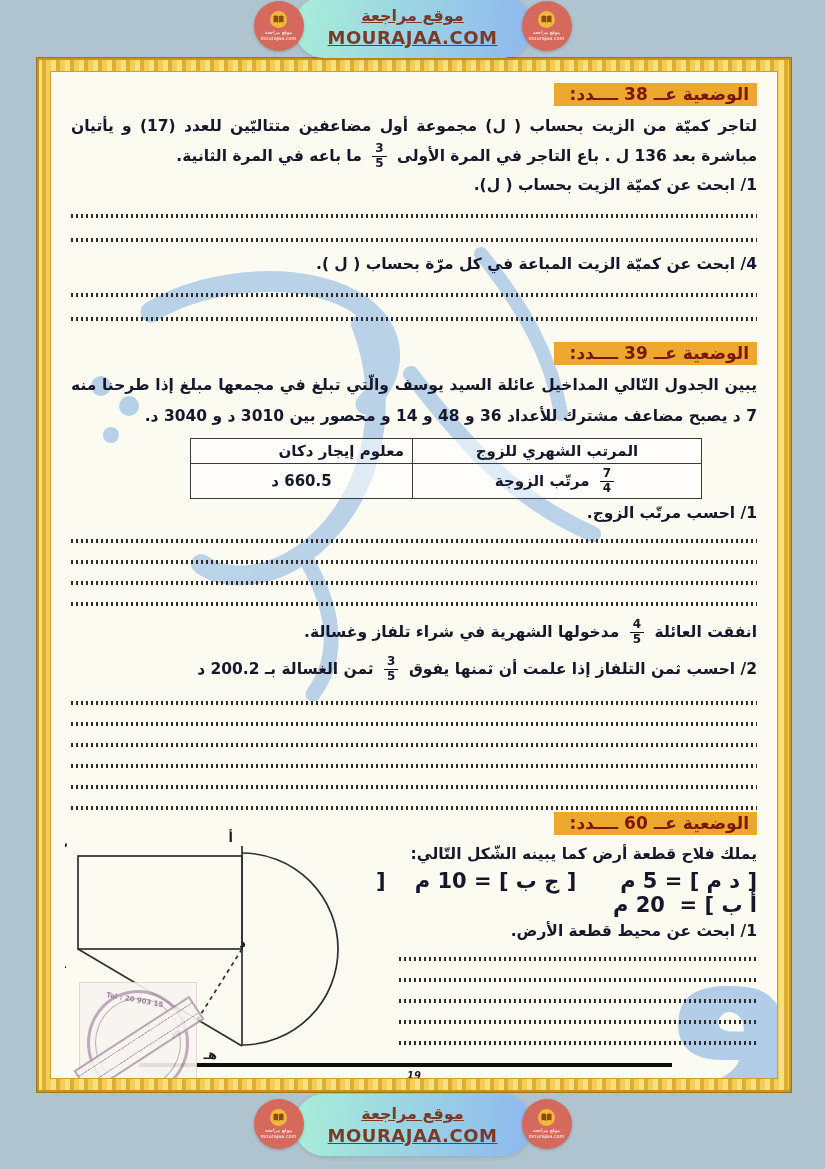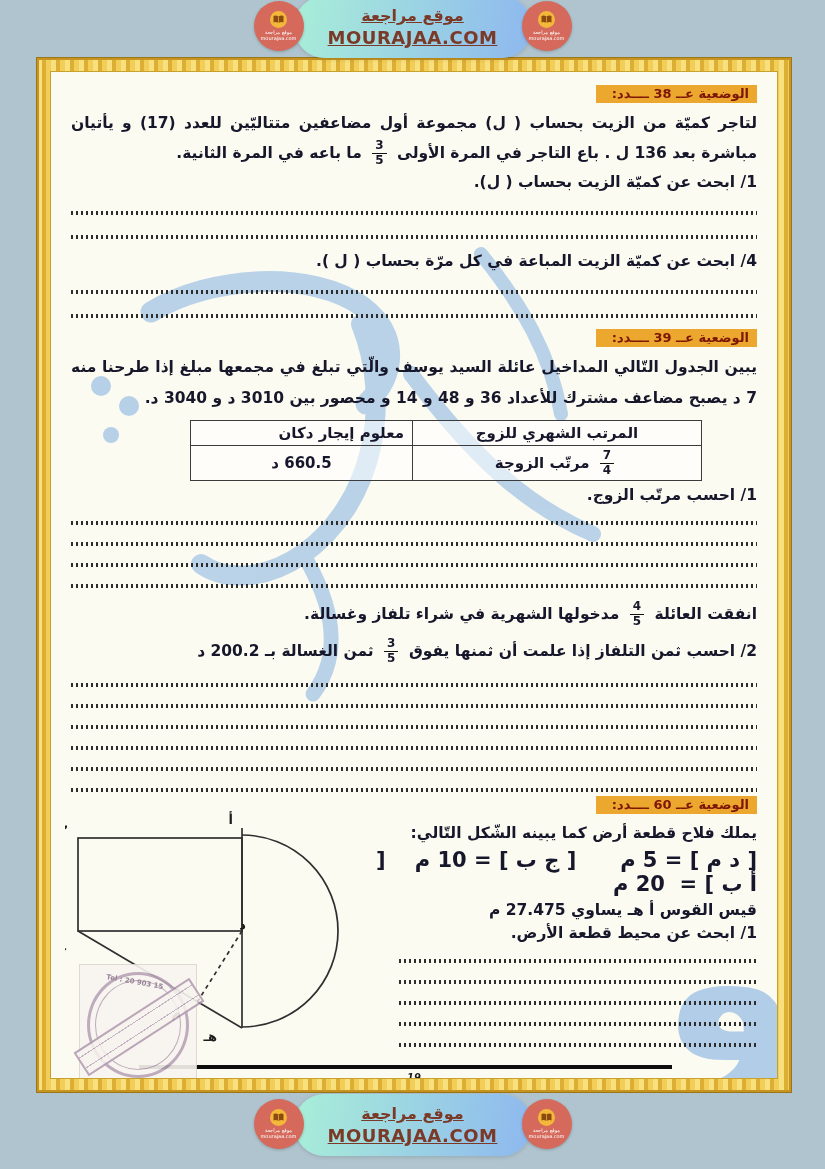--- a/index.html
+++ b/index.html
@@ -34,21 +34,21 @@
     position:absolute;left:36px;top:57px;width:754px;height:1034px;
     background:repeating-linear-gradient(90deg,#f8e07f 0 5px,#dcae33 5px 9px,#f2cd58 9px 14px);
     border:1px solid #9c771a;box-shadow:inset 0 0 0 2px #c6941f;
   }
   .paper{position:absolute;left:13px;top:13px;right:13px;bottom:13px;background:#fcfbf2;border:1px solid #c8a02c;overflow:hidden;}
   .watermark{position:absolute;left:0;top:0;z-index:1;}
   .content{position:relative;z-index:2;padding:11px 20px 0 20px;direction:rtl;text-align:right;color:#17172b;font-weight:bold;}
   
   .sec-title{
     display:inline-block;background:#eca72f;color:#7c1607;
-    font-size:13px;padding:1px 8px 2px 16px;margin:0 0 5px 0;
+    font-size:17px;padding:1px 8px 2px 16px;margin:0 0 5px 0;
   }
   .para{font-size:15.5px;line-height:1.95;text-align:justify;}
   .q{font-size:15.5px;margin:5px 0 2px 0;}
   .frac{display:inline-flex;flex-direction:column;vertical-align:middle;margin:0 5px;font-size:12px;line-height:1.15;text-align:center;}
   .frac .n{border-bottom:1.4px solid #111;padding:0 3px;}
   .dotline{height:4px;margin-top:20px;background:repeating-linear-gradient(90deg,#2d2d2d 0 2px,transparent 2px 5px);}
   .dotline.tight{margin-top:17px;}
   
   .tbl{border-collapse:collapse;margin:7px 55px 3px auto;}
   .tbl td{border:1.7px solid #3c3c3c;font-size:15px;text-align:center;padding:3px 8px;background:rgba(255,255,255,.55);}
@@ -135,21 +135,21 @@
         <span>ما باعه في المرة الثانية.</span>
       </div>
       <div class="q">1/ ابحث عن كميّة الزيت بحساب ( ل).</div>
       <div class="dotline"></div>
       <div class="dotline"></div>
       <div class="q" style="margin-top:13px;">4/ ابحث عن كميّة الزيت المباعة في كل مرّة بحساب ( ل ).</div>
       <div class="dotline"></div>
       <div class="dotline"></div>
 
       
-      <div style="margin-top:9px;">
+      <div style="margin-top:21px;">
         <div class="sec-title">الوضعية عــ 39 ــــدد:</div>
       </div>
       <div class="para">يبين الجدول التّالي المداخيل عائلة السيد يوسف والّتي  تبلغ في مجمعها مبلغ إذا طرحنا منه 7 د يصبح مضاعف مشترك للأعداد 36 و 48 و 14 و محصور بين 3010 د و 3040 د.</div>
 
       <table class="tbl">
         <tbody>
             <tr>
           <td class="c-r">المرتب الشهري للزوج</td>
           <td class="c-l">معلوم إيجار دكان</td>
         </tr>
@@ -194,21 +194,20 @@
       <div class="dotline tight"></div>
       <div class="dotline tight"></div>
       <div class="dotline tight"></div>
 
       
       <div class="s40">
         <div class="txtblock">
           <div class="sec-title">الوضعية عــ 60 ــــدد:</div>
           <div class="q">يملك فلاح قطعة أرض كما يبينه الشّكل التّالي:</div>
           <div class="measures">[ د م ] = 5 م      [ ج ب ] = 10 م    [ أ ب ] =  20 م</div>
-          <div class="q">قيس القوس أ هـ يساوي 27.475 م</div>
           <div class="q">1/ ابحث عن محيط قطعة الأرض.</div>
         </div>
         <div class="dotline tight"></div>
         <div class="dotline tight"></div>
         <div class="dotline tight"></div>
         <div class="dotline tight"></div>
         <div class="dotline tight"></div>
 
         <svg class="fig" width="300" height="245" viewBox="0 0 300 245">
           <g stroke="#2f2f2f" stroke-width="1.7" fill="none">

